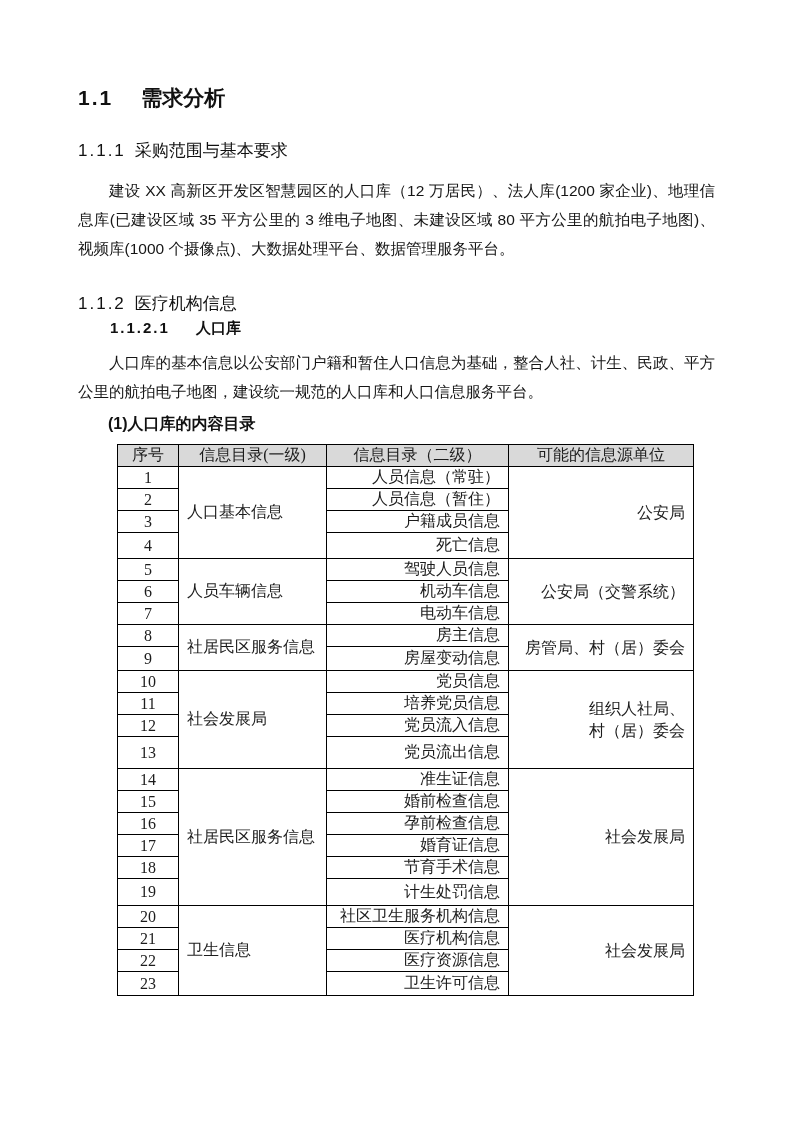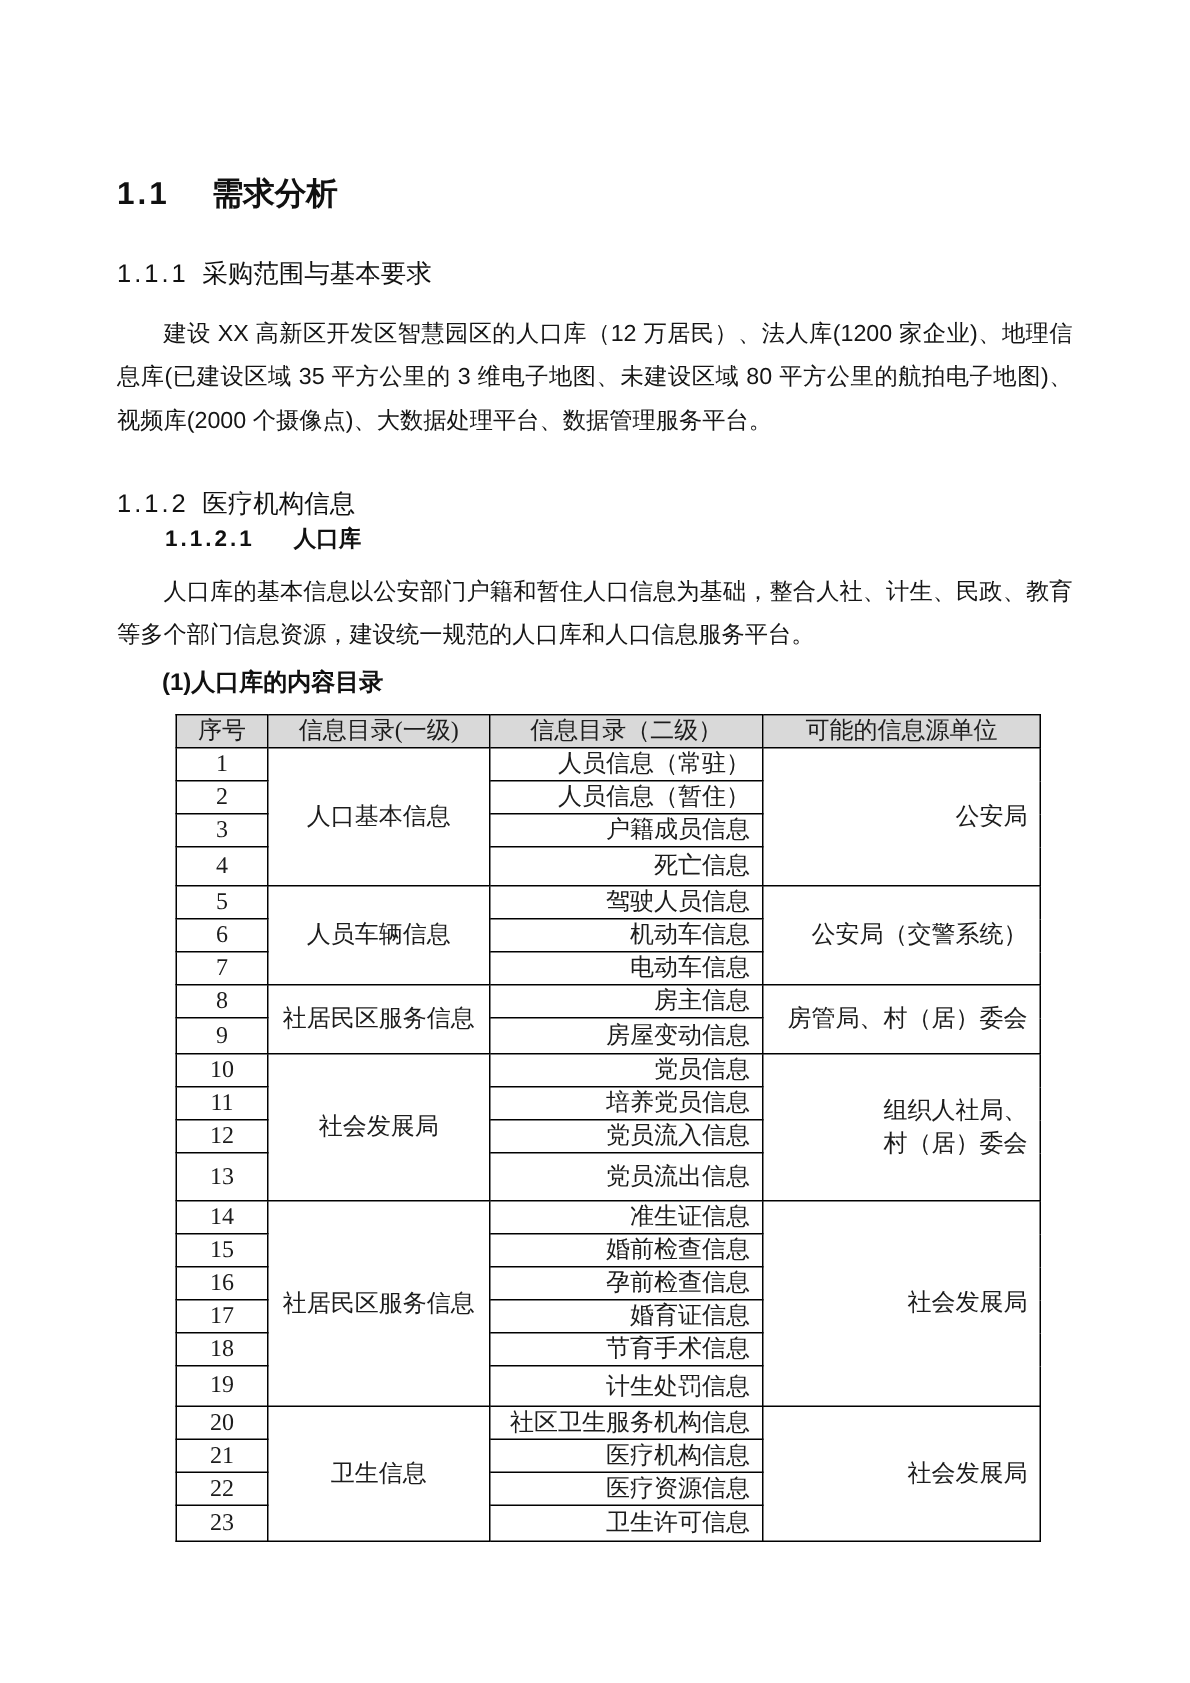--- a/index.html
+++ b/index.html
@@ -8,21 +8,21 @@
     width: 793px;
     height: 1122px;
     background: #ffffff;
     color: #141414;
     font-family: "Liberation Sans", sans-serif;
     overflow: hidden;
   }
   .page {
     width: 793px;
     height: 1122px;
-    padding: 116px 78px 0 78px;
+    padding: 84px 78px 0 78px;
   }
   h1.doc-h1 {
     margin: 0;
     font-size: 21px;
     font-weight: bold;
     line-height: 27px;
     color: #111;
   }
   h1.doc-h1 .hnum { margin-right: 28px; letter-spacing: 2px; }
   h2.doc-h2 {
@@ -76,48 +76,48 @@
     vertical-align: middle;
   }
   table.catalog thead tr { height: 22px; }
   table.catalog th {
     background: #d9d9d9;
     font-weight: normal;
     text-align: center;
     padding: 0 2px;
   }
   td.c-no { text-align: center; padding: 0 2px; }
-  td.c-cat { text-align: center; }
+  td.c-cat { text-align: left; }
   td.c-item { text-align: right; }
   td.c-src { text-align: right; line-height: 22px; }
 </style>
 </head>
 <body>
 
 <div class="page">
 
   <h1 class="doc-h1">
     <span class="hnum">1.1</span><span>需求分析</span>
   </h1>
 
   <h2 class="doc-h2" id="h2-procurement">
     <span class="hnum">1.1.1</span><span>采购范围与基本要求</span>
   </h2>
 
-  <p class="body-para" id="para-procurement">建设 XX 高新区开发区智慧园区的人口库（12 万居民）、法人库(1200 家企业)、地理信息库(已建设区域 35 平方公里的 3 维电子地图、未建设区域 80 平方公里的航拍电子地图)、视频库(2000 个摄像点)、大数据处理平台、数据管理服务平台。</p>
+  <p class="body-para" id="para-procurement">建设 XX 高新区开发区智慧园区的人口库（12 万居民）、法人库(1200 家企业)、地理信息库(已建设区域 35 平方公里的 3 维电子地图、未建设区域 80 平方公里的航拍电子地图)、视频库(1000 个摄像点)、大数据处理平台、数据管理服务平台。</p>
 
   <h2 class="doc-h2" id="h2-construction">
     <span class="hnum">1.1.2</span><span>医疗机构信息</span>
   </h2>
 
   <h3 class="doc-h3">
     <span class="hnum">1.1.2.1</span><span>人口库</span>
   </h3>
 
-  <p class="body-para" id="para-population">人口库的基本信息以公安部门户籍和暂住人口信息为基础，整合人社、计生、民政、教育等多个部门信息资源，建设统一规范的人口库和人口信息服务平台。</p>
+  <p class="body-para" id="para-population">人口库的基本信息以公安部门户籍和暂住人口信息为基础，整合人社、计生、民政、平方公里的航拍电子地图，建设统一规范的人口库和人口信息服务平台。</p>
 
   <div class="list-heading">(1)人口库的内容目录</div>
 
   <table class="catalog">
     <colgroup>
       <col style="width:61px">
       <col style="width:148px">
       <col style="width:182px">
       <col style="width:185px">
     </colgroup>

